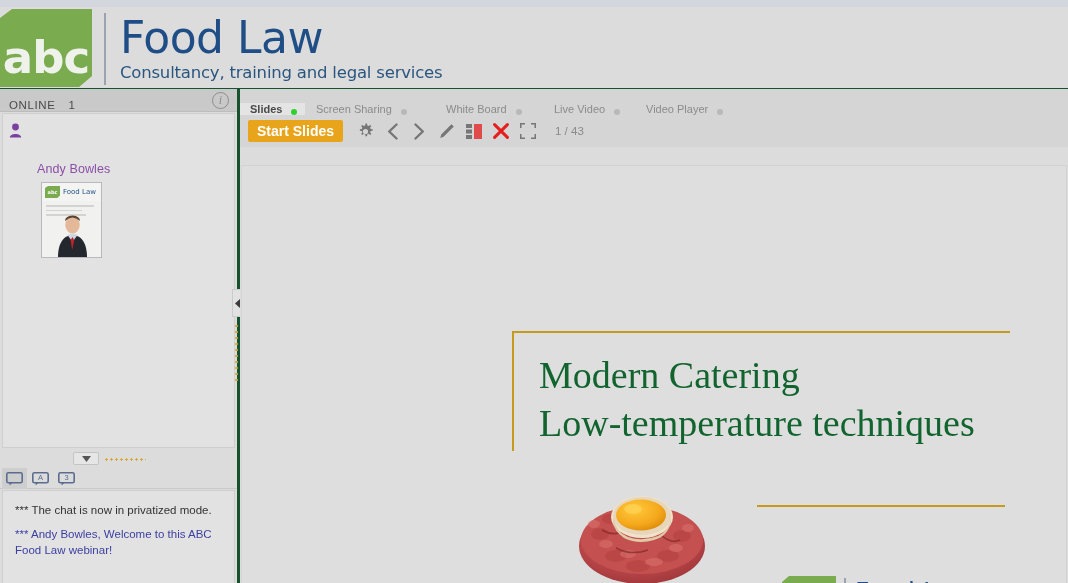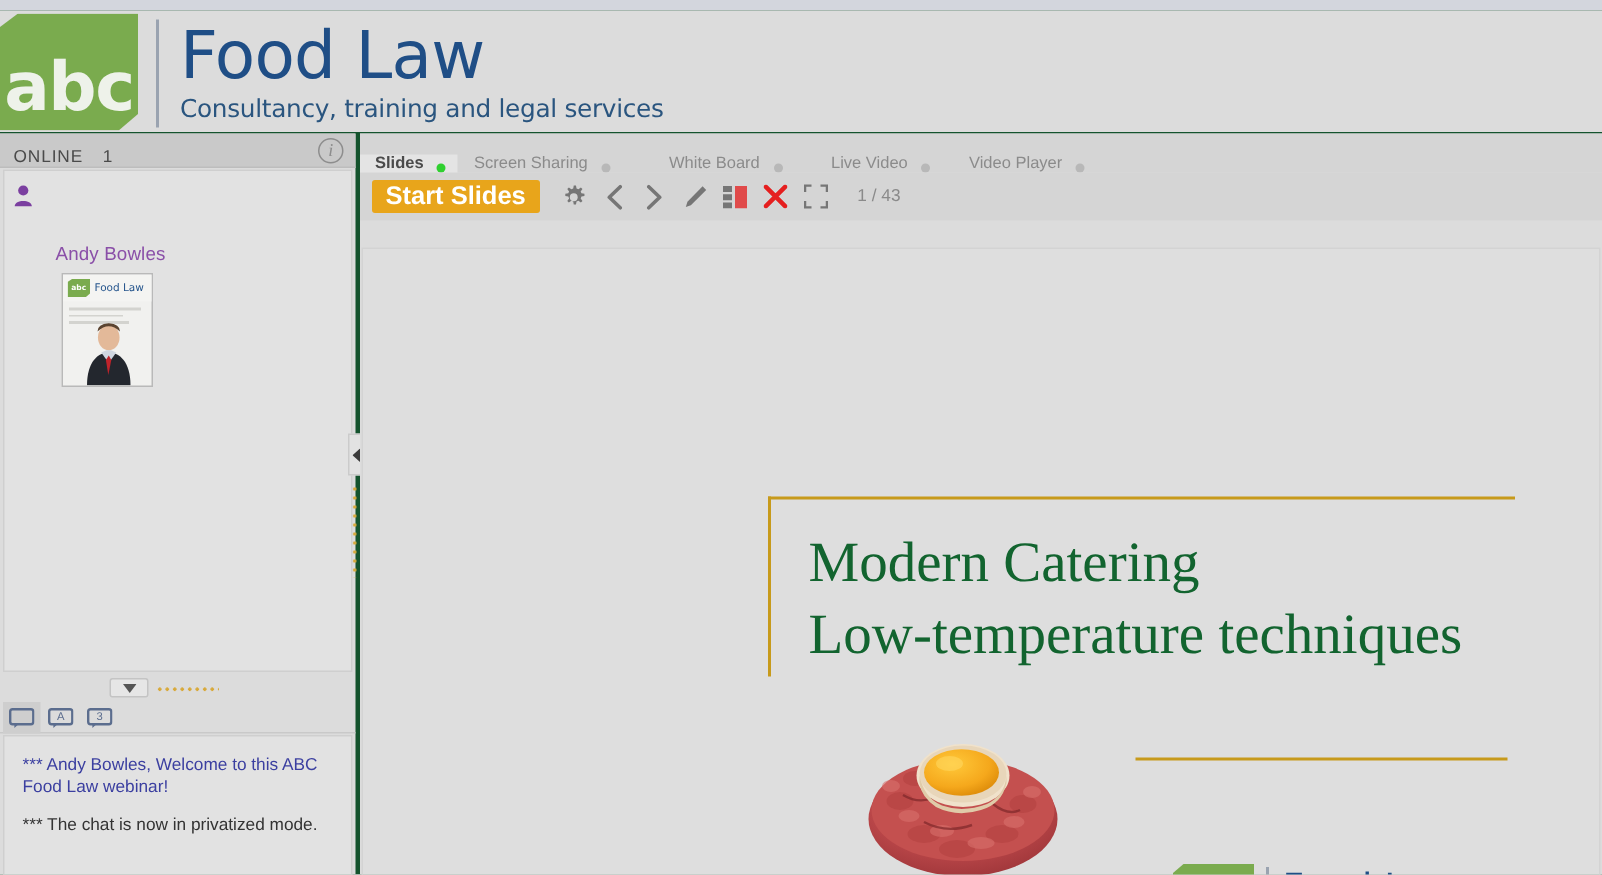--- a/index.html
+++ b/index.html
@@ -190,21 +190,21 @@
     background: #b8b8b8; align-self: flex-start; margin-top: 6px;
   }
   .tab.active .dot { background: #2fd02f; }
 
   .toolbar {
     position: absolute; left: 0; top: 26px; width: 828px; height: 32px;
     background: #d5d5d5; display: flex; align-items: center;
   }
   .start-btn {
     margin-left: 8px; height: 22px; padding: 0 9px;
-    background: #e8a51b; color: #fff; font-size: 17px; font-weight: 700;
+    background: #e8a51b; color: #fff; font-size: 14px; font-weight: 700;
     border-radius: 2px; display: flex; align-items: center;
     font-family: "Liberation Sans", sans-serif;
   }
   .tb-ic {
     width: 27px; height: 26px; color: #767676;
     display: flex; align-items: center; justify-content: center;
   }
   .tb-ic svg { display: block; }
   .tb-ic.first { margin-left: 9px; }
   .tb-ic.close { color: #e51f1f; }
@@ -347,22 +347,22 @@
       <div class="ct" style="left:54px">
         <svg width="17" height="14" viewBox="0 0 17 14">
           <rect x="0.8" y="0.8" width="15.4" height="10" rx="1.6" fill="none" stroke="#5b6d8e" stroke-width="1.6"></rect>
           <path d="M3.6 10.4 L3.6 13.4 L6.8 10.4 Z" fill="#5b6d8e"></path>
         </svg>
         <div class="badge">3</div>
       </div>
     </div>
 
     <div class="chatlog">
+      <div class="msg system">*** The chat is now in privatized mode.</div>
       <div class="msg welcome">*** Andy Bowles, Welcome to this ABC Food Law webinar!</div>
-      <div class="msg system">*** The chat is now in privatized mode.</div>
     </div>
 
   </div>
 
   <div class="splitter">
     <div class="split-btn">
       <svg width="5" height="9" viewBox="0 0 5 9">
         <path d="M5 0 L5 9 L0 4.5 Z" fill="#3b3b3b"></path>
       </svg>
     </div>

